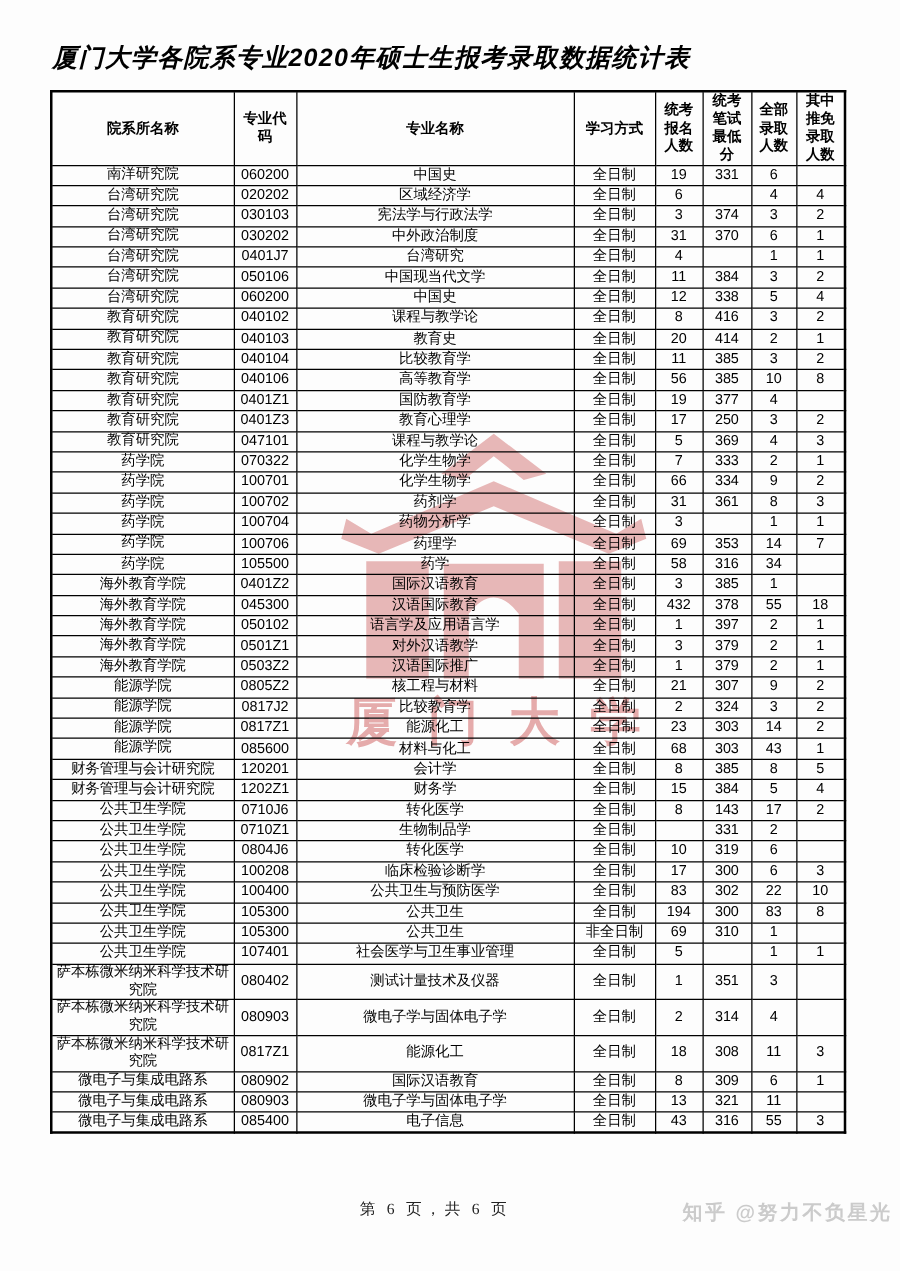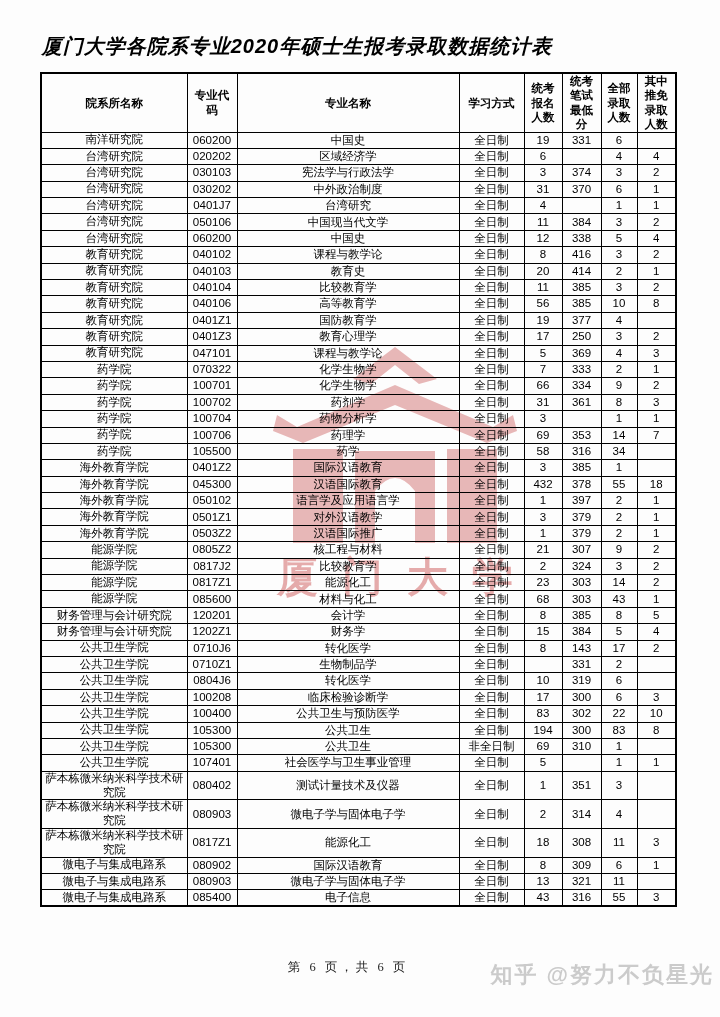--- a/index.html
+++ b/index.html
@@ -56,21 +56,21 @@
   .col-dept{width:146px;} .col-code{width:50px;} .col-major{width:222px;}
   .col-mode{width:65px;} .col-apply{width:38px;} .col-score{width:39px;}
   .col-adm{width:36px;} .col-exempt{width:39px;}
   
   .page-footer {
     position:absolute; top:959px; left:0; width:696px; text-align:center;
     font-size:12.5px; letter-spacing:3px; color:#222; z-index:2;font-family:Liberation Serif, serif;
   }
   .zhihu-watermark {
     position:absolute; top:960px; right:6px;
-    font-size:22px; font-weight:bold; color:#cbcbcb; letter-spacing:2px;
+    font-size:16px; font-weight:bold; color:#cbcbcb; letter-spacing:2px;
     z-index:2; white-space:nowrap;
   }
 </style>
 </head>
 <body>
 
 <div class="xmu-watermark">
   <span>
     <svg width="260" height="198" viewBox="0 0 260 198" aria-hidden="true">
       <g fill="#c85050">

